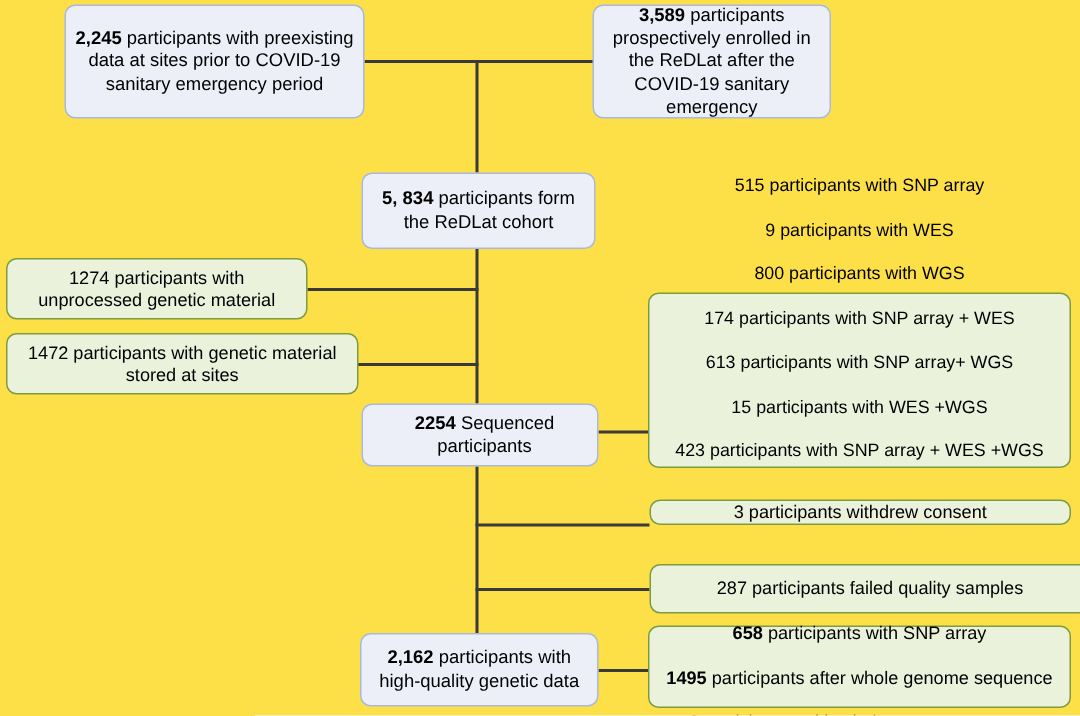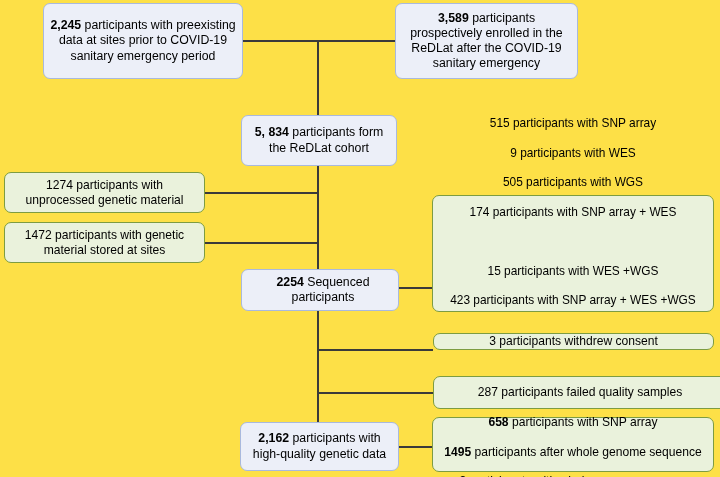--- a/index.html
+++ b/index.html
@@ -69,47 +69,47 @@
   <div class="connector h-line" style="left:317px; top:349px; width:116px;"></div>
 
   <div class="connector h-line" style="left:317px; top:392px; width:116px;"></div>
 
   <div class="connector h-line" style="left:399px; top:446px; width:34px;"></div>
 
   <div class="node blue" style="left:43px; top:3px; width:200px; height:76px; font-size:12.3px;">
     <span class="txt"><b>2,245</b><span> participants with preexisting data at sites prior to COVID-19 sanitary emergency period</span></span>
   </div>
 
-  <div class="node blue" style="left:395px; top:3px; width:183px; height:76px; font-size:12.3px;">
+  <div class="node blue" style="left:395px; top:3px; width:159px; height:76px; font-size:12.3px;">
     <span class="txt"><b>3,589</b><span> participants prospectively enrolled in the ReDLat after the COVID-19 sanitary emergency</span></span>
   </div>
 
   <div class="node blue" style="left:241px; top:115px; width:156px; height:51px; font-size:12.3px;">
     <span class="txt"><b>5, 834</b><span> participants form the ReDLat cohort</span></span>
   </div>
 
   <div class="node green" style="left:4px; top:172px; width:201px; height:41px; font-size:12.1px;">
     <span class="txt">1274 participants with unprocessed genetic material</span>
   </div>
 
-  <div class="node green" style="left:4px; top:222px; width:201px; height:41px; font-size:12.1px;">
+  <div class="node green" style="left:4px; top:222px; width:235px; height:41px; font-size:12.1px;">
     <span class="txt">1472 participants with genetic material stored at sites</span>
   </div>
 
   <div class="node blue" style="left:241px; top:269px; width:158px; height:42px; font-size:12.3px;padding-left:12px;">
     <span class="txt"><b>2254</b><span> Sequenced participants</span></span>
   </div>
 
   <div class="node green" style="left:432px; top:195px; width:282px; height:117px; font-size:11.9px;align-items:flex-end;">
     <span class="txt">
       <span>515 participants with SNP array</span><br>
       <span>9 participants with WES</span><br>
-      <span>505 participants with WGS</span><br>
+      <span>800 participants with WGS</span><br>
       <span>174 participants with SNP array + WES</span><br>
-      <br>
+      <span>613 participants with SNP array+ WGS</span><br>
       <span>15 participants with WES +WGS</span><br>
       <span>423 participants with SNP array + WES +WGS</span>
     </span>
   </div>
 
   <div class="node green" style="left:433px; top:333px; width:281px; height:17px; font-size:12.1px;">
     <span class="txt">3 participants withdrew consent</span>
   </div>
 
   <div class="node green" style="left:433px; top:376px; width:294px; height:33px; font-size:12.1px;">

